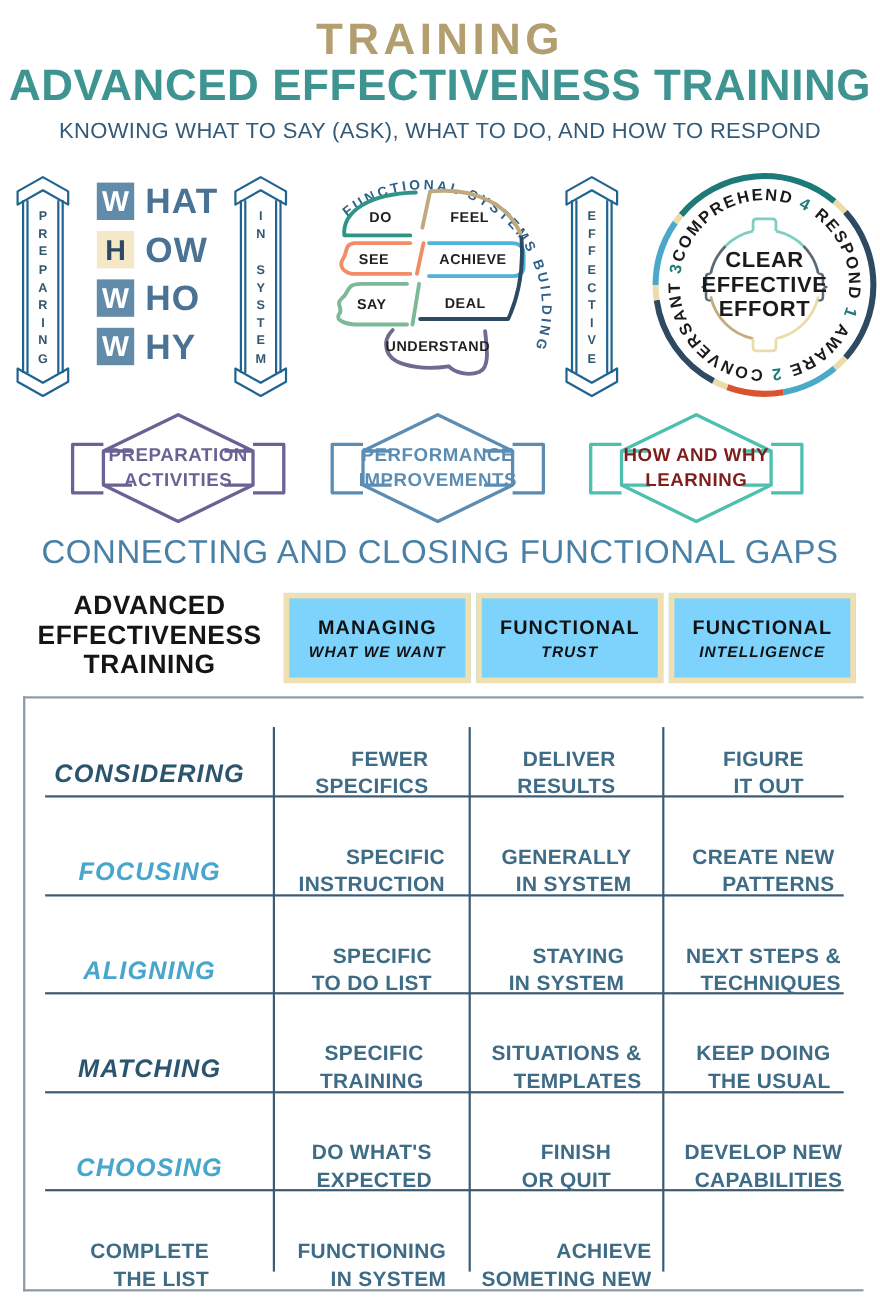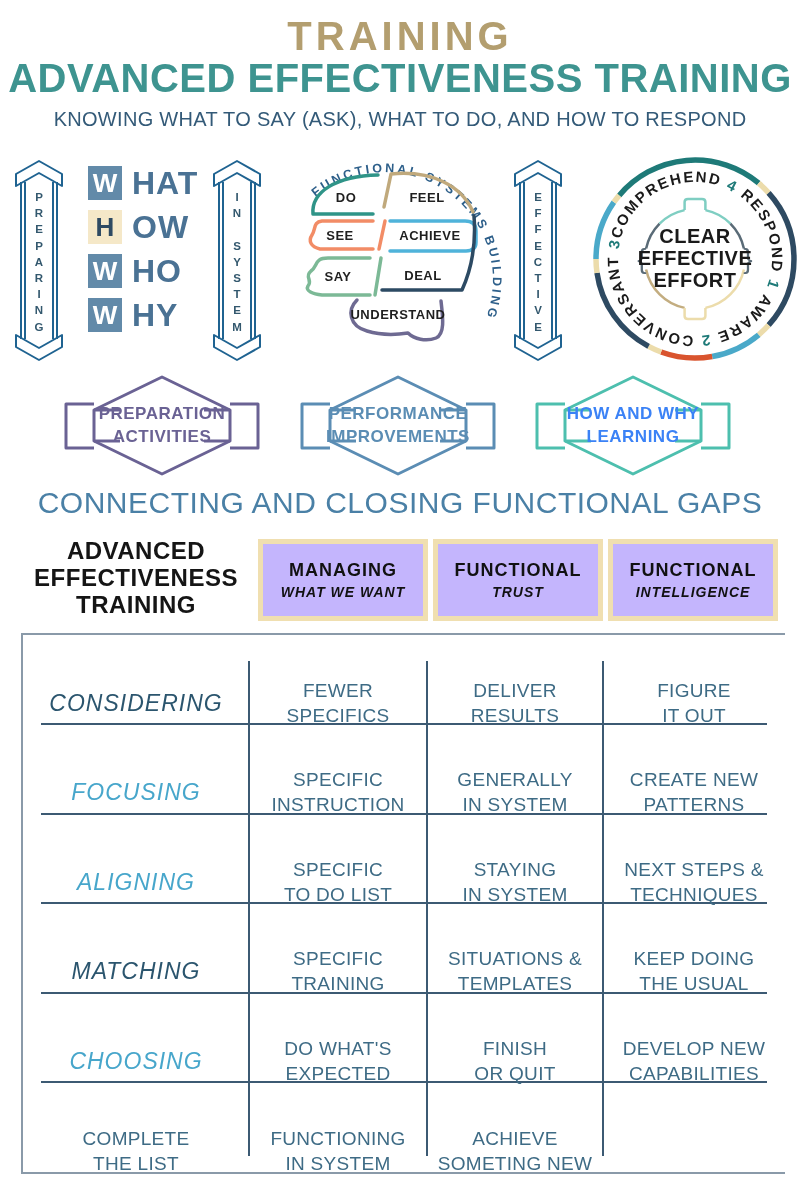--- a/index.html
+++ b/index.html
@@ -46,34 +46,34 @@
   .hexbadge svg{position:absolute;top:0;left:0;}
   .hexbadge .hexlabel{position:absolute;top:0;left:0;width:200px;height:105px;display:flex;
         align-items:center;justify-content:center;text-align:center;white-space:pre-line;
         font-size:17px;font-weight:bold;line-height:1.3;letter-spacing:.5px;}
 
   
   .section-title{top:486px;left:0;width:800px;font-size:30px;font-weight:normal;color:#4a80a6;letter-spacing:.5px;}
 
   .matrix-label{left:14px;top:538px;width:244px;text-align:center;white-space:pre-line;
         font-size:24px;font-weight:bold;color:#151515;line-height:1.12;letter-spacing:.5px;}
-  .hdrbox{top:539px;width:160px;height:72px;border:5px solid #f0dfb0;background:#c4b5fd;
+  .hdrbox{top:539px;width:160px;height:72px;border:5px solid #f0dfb0;background:#7dd3fc;
         display:flex;flex-direction:column;align-items:center;justify-content:center;gap:3px;}
   .hdrbox .l1{font-size:18px;font-weight:bold;color:#111;letter-spacing:1px;}
   .hdrbox .l2{font-size:14px;font-weight:bold;color:#111;letter-spacing:1px;font-style:italic;}
 
   
   .gaps-table{left:21px;top:633px;width:762px;height:537px;
         border-left:2px solid #8a9aa9;border-top:2px solid #8a9aa9;border-bottom:2px solid #8a9aa9;}
   .t-vline{position:absolute;width:2px;top:26px;height:495px;background:#3c5a73;}
   .t-hline{position:absolute;left:18px;width:726px;height:2px;background:#3c5a73;}
   .t-row{position:absolute;left:0;width:762px;height:89px;display:grid;
         grid-template-columns:226px 178px 176px 182px;}
-  .t-cell{display:flex;align-items:center;justify-content:center;text-align:center;
-        white-space:pre-line;font-size:19px;font-weight:normal;color:#3e6b85;line-height:1.3;letter-spacing:.3px;margin-top:44px;}
+  .t-cell{display:flex;align-items:center;justify-content:center;text-align:right;
+        white-space:pre-line;font-size:19px;font-weight:bold;color:#3e6b85;line-height:1.3;letter-spacing:.3px;margin-top:44px;}
   .t-label{font-style:italic;font-size:23px;letter-spacing:1px;}
   .t-label.dark{color:#2b556e;}
   .t-label.light{color:#47a6cb;}
 </style>
 </head>
 <body>
 
 <div id="canvas">
 
   <div class="abs ctr kicker">TRAINING</div>
@@ -238,21 +238,21 @@
   </div>
   <div class="abs hexbadge" style="left:533px;top:373px;">
     <svg width="200" height="105" viewBox="0 0 200 105">
       <g fill="none" stroke="#4dbfae" stroke-width="3" stroke-linejoin="round">
         <path d="M100,4 L168,37 L168,68 L100,101 L32,68 L32,37 Z"></path>
         <path d="M32,31 L4,31 L4,75 L32,75"></path>
         <path d="M168,31 L196,31 L196,75 L168,75"></path>
         <path d="M32,37 L58,37 M142,37 L168,37 M32,68 L58,68 M142,68 L168,68"></path>
       </g>
     </svg>
-    <div class="hexlabel" style="color:#3b82f6;text-align:center;">HOW AND WHY
+    <div class="hexlabel" style="color:#7f1d1d;text-align:center;">HOW AND WHY
 LEARNING</div>
   </div>
 
   <div class="abs ctr section-title">CONNECTING AND CLOSING FUNCTIONAL GAPS</div>
 
   <div class="abs matrix-label">ADVANCED
 EFFECTIVENESS
 TRAINING</div>
   <div class="abs hdrbox" style="left:258px;">
     <span class="l1">MANAGING</span>

